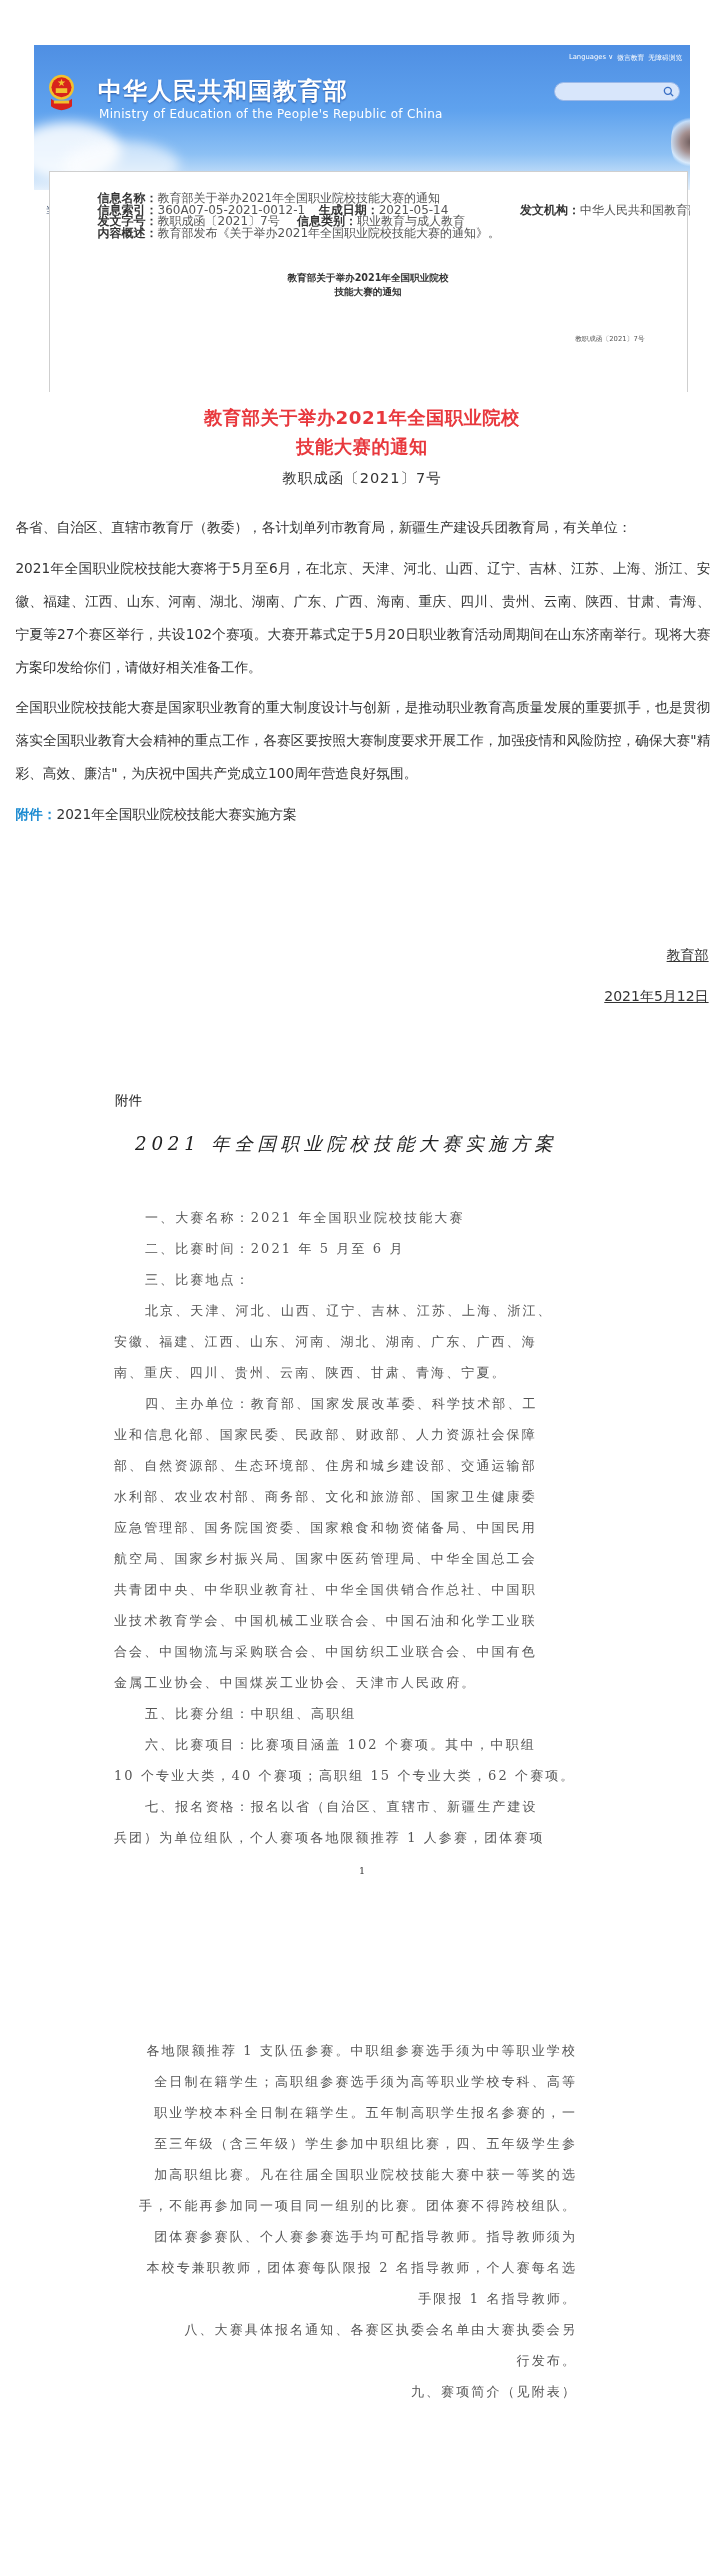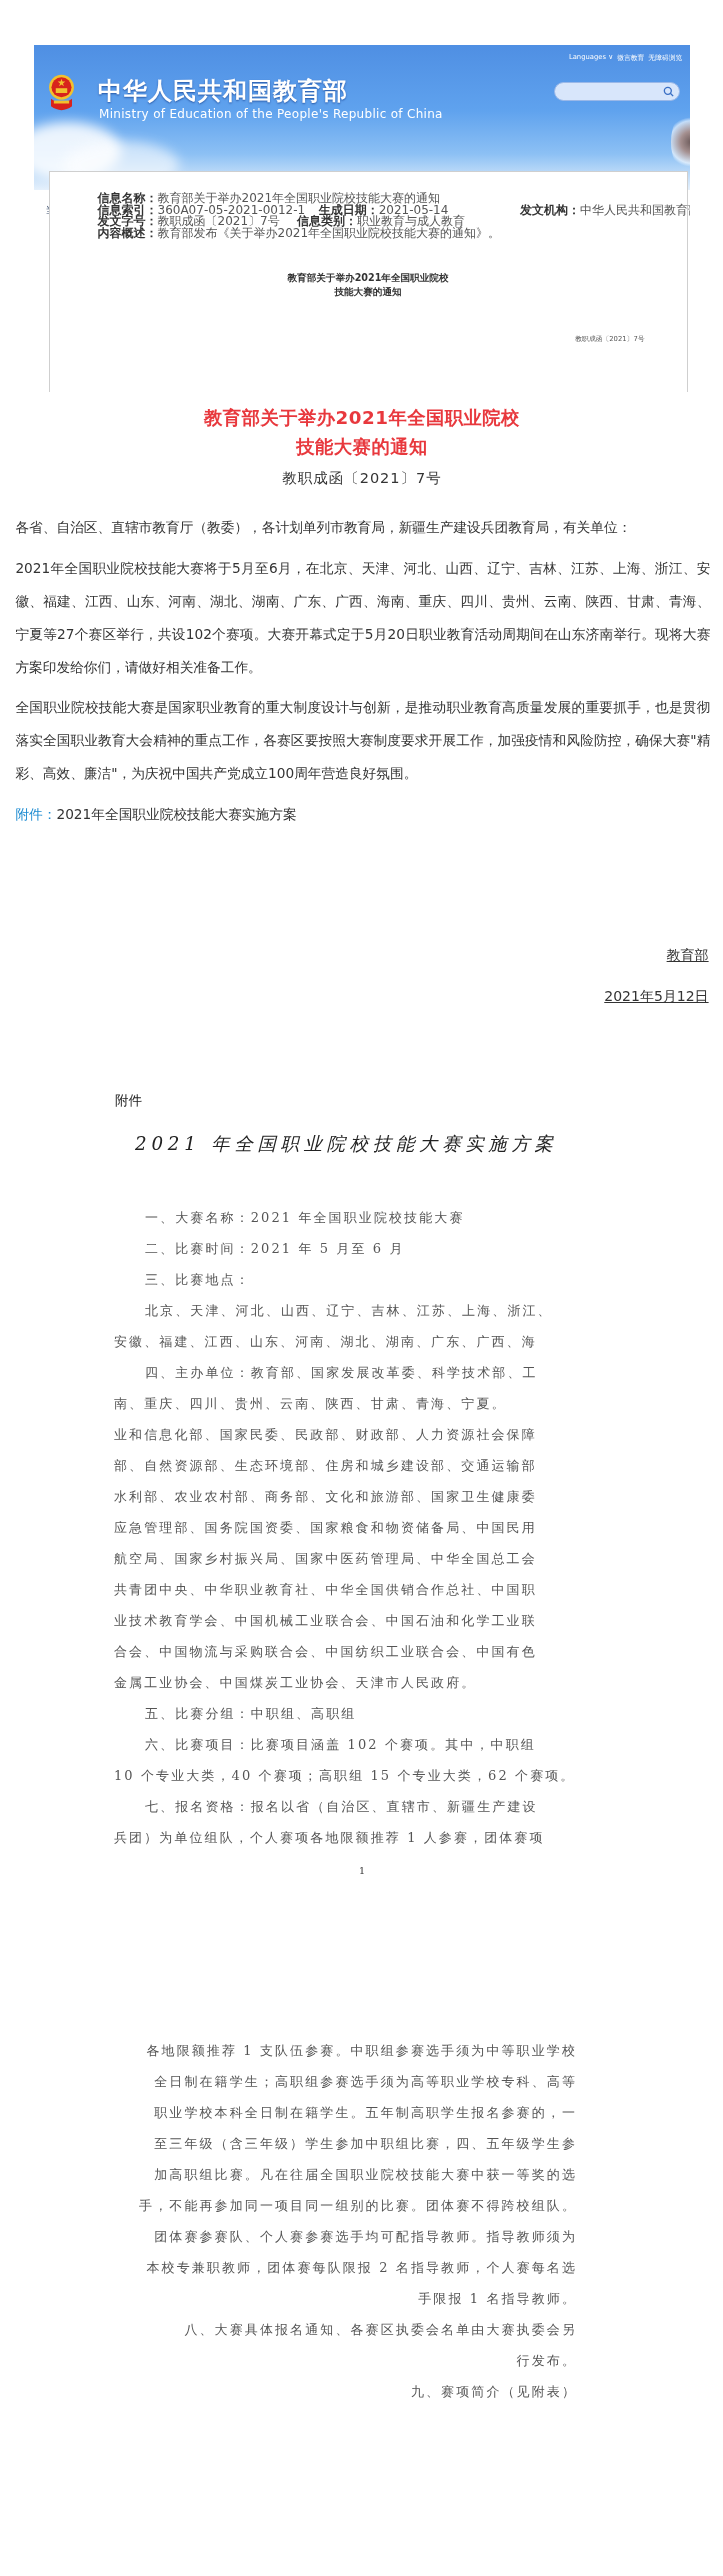--- a/index.html
+++ b/index.html
@@ -29,21 +29,21 @@
     .info-row b { color: #333; font-weight: bold; }
     .info-row .gap { display: inline-block; }
     .info-title { position: absolute; left: 0; width: 100%; top: 99px; text-align: center; font-size: 9.6px; font-weight: bold; color: #333; line-height: 13.5px; }
     .info-docno { position: absolute; right: 42px; top: 162px; font-size: 6.8px; color: #555; }
 
     
     .article-title { position: absolute; left: 0; width: 724px; top: 403px; text-align: center; color: #e8383d; font-weight: bold; font-size: 18.3px; line-height: 29px; letter-spacing: 0.5px; }
     .doc-no { position: absolute; left: 0; width: 724px; top: 469px; text-align: center; font-size: 14.5px; color: #333; letter-spacing: 1px; }
     .body { position: absolute; left: 15.4px; width: 695px; top: 511px; font-size: 13.7px; line-height: 33px; color: #333; text-align: justify; }
     .body p { margin-bottom: 0; }
-    .attach-link { color: #1c8bd1; font-weight: normal; }
+    .attach-link { color: #1c8bd1; font-weight: bold; }
     .sign { position: absolute; right: 15.4px; text-align: right; font-size: 14px; color: #333; text-decoration: underline; }
 
     
     .page { position: absolute; left: 114px; width: 463px; font-family: "DejaVu Serif", "Liberation Serif", serif; color: #555; font-size: 13px; letter-spacing: 2.1px; }
     .page .line { height: 31px; line-height: 31px; white-space: nowrap; }
     .page .indent { padding-left: 31px; }
     .att-label { position: absolute; left: 115px; top: 1092px; font-size: 13.5px; color: #222; }
     .att-title { position: absolute; left: 135px; top: 1131px; font-family: "DejaVu Serif", serif; font-size: 18.3px; color: #222; letter-spacing: 4.8px; font-style: italic; white-space: nowrap; }
     .page-num { position: absolute; left: 0; width: 724px; text-align: center; top: 1865px; font-size: 9.6px; color: #333; font-family: "DejaVu Serif", serif; }
   </style>
@@ -132,22 +132,22 @@
 
 <div class="att-label">附件</div>
 <div class="att-title">2021 年全国职业院校技能大赛实施方案</div>
 
 <div class="page" id="page1" style="top:1202px;">
     <div class="line indent">一、大赛名称：2021 年全国职业院校技能大赛</div>
     <div class="line indent">二、比赛时间：2021 年 5 月至 6 月</div>
     <div class="line indent">三、比赛地点：</div>
     <div class="line indent">北京、天津、河北、山西、辽宁、吉林、江苏、上海、浙江、</div>
     <div class="line">安徽、福建、江西、山东、河南、湖北、湖南、广东、广西、海</div>
+    <div class="line">南、重庆、四川、贵州、云南、陕西、甘肃、青海、宁夏。</div>
     <div class="line indent">四、主办单位：教育部、国家发展改革委、科学技术部、工</div>
-    <div class="line">南、重庆、四川、贵州、云南、陕西、甘肃、青海、宁夏。</div>
     <div class="line">业和信息化部、国家民委、民政部、财政部、人力资源社会保障</div>
     <div class="line">部、自然资源部、生态环境部、住房和城乡建设部、交通运输部</div>
     <div class="line">水利部、农业农村部、商务部、文化和旅游部、国家卫生健康委</div>
     <div class="line">应急管理部、国务院国资委、国家粮食和物资储备局、中国民用</div>
     <div class="line">航空局、国家乡村振兴局、国家中医药管理局、中华全国总工会</div>
     <div class="line">共青团中央、中华职业教育社、中华全国供销合作总社、中国职</div>
     <div class="line">业技术教育学会、中国机械工业联合会、中国石油和化学工业联</div>
     <div class="line">合会、中国物流与采购联合会、中国纺织工业联合会、中国有色</div>
     <div class="line">金属工业协会、中国煤炭工业协会、天津市人民政府。</div>
     <div class="line indent">五、比赛分组：中职组、高职组</div>

